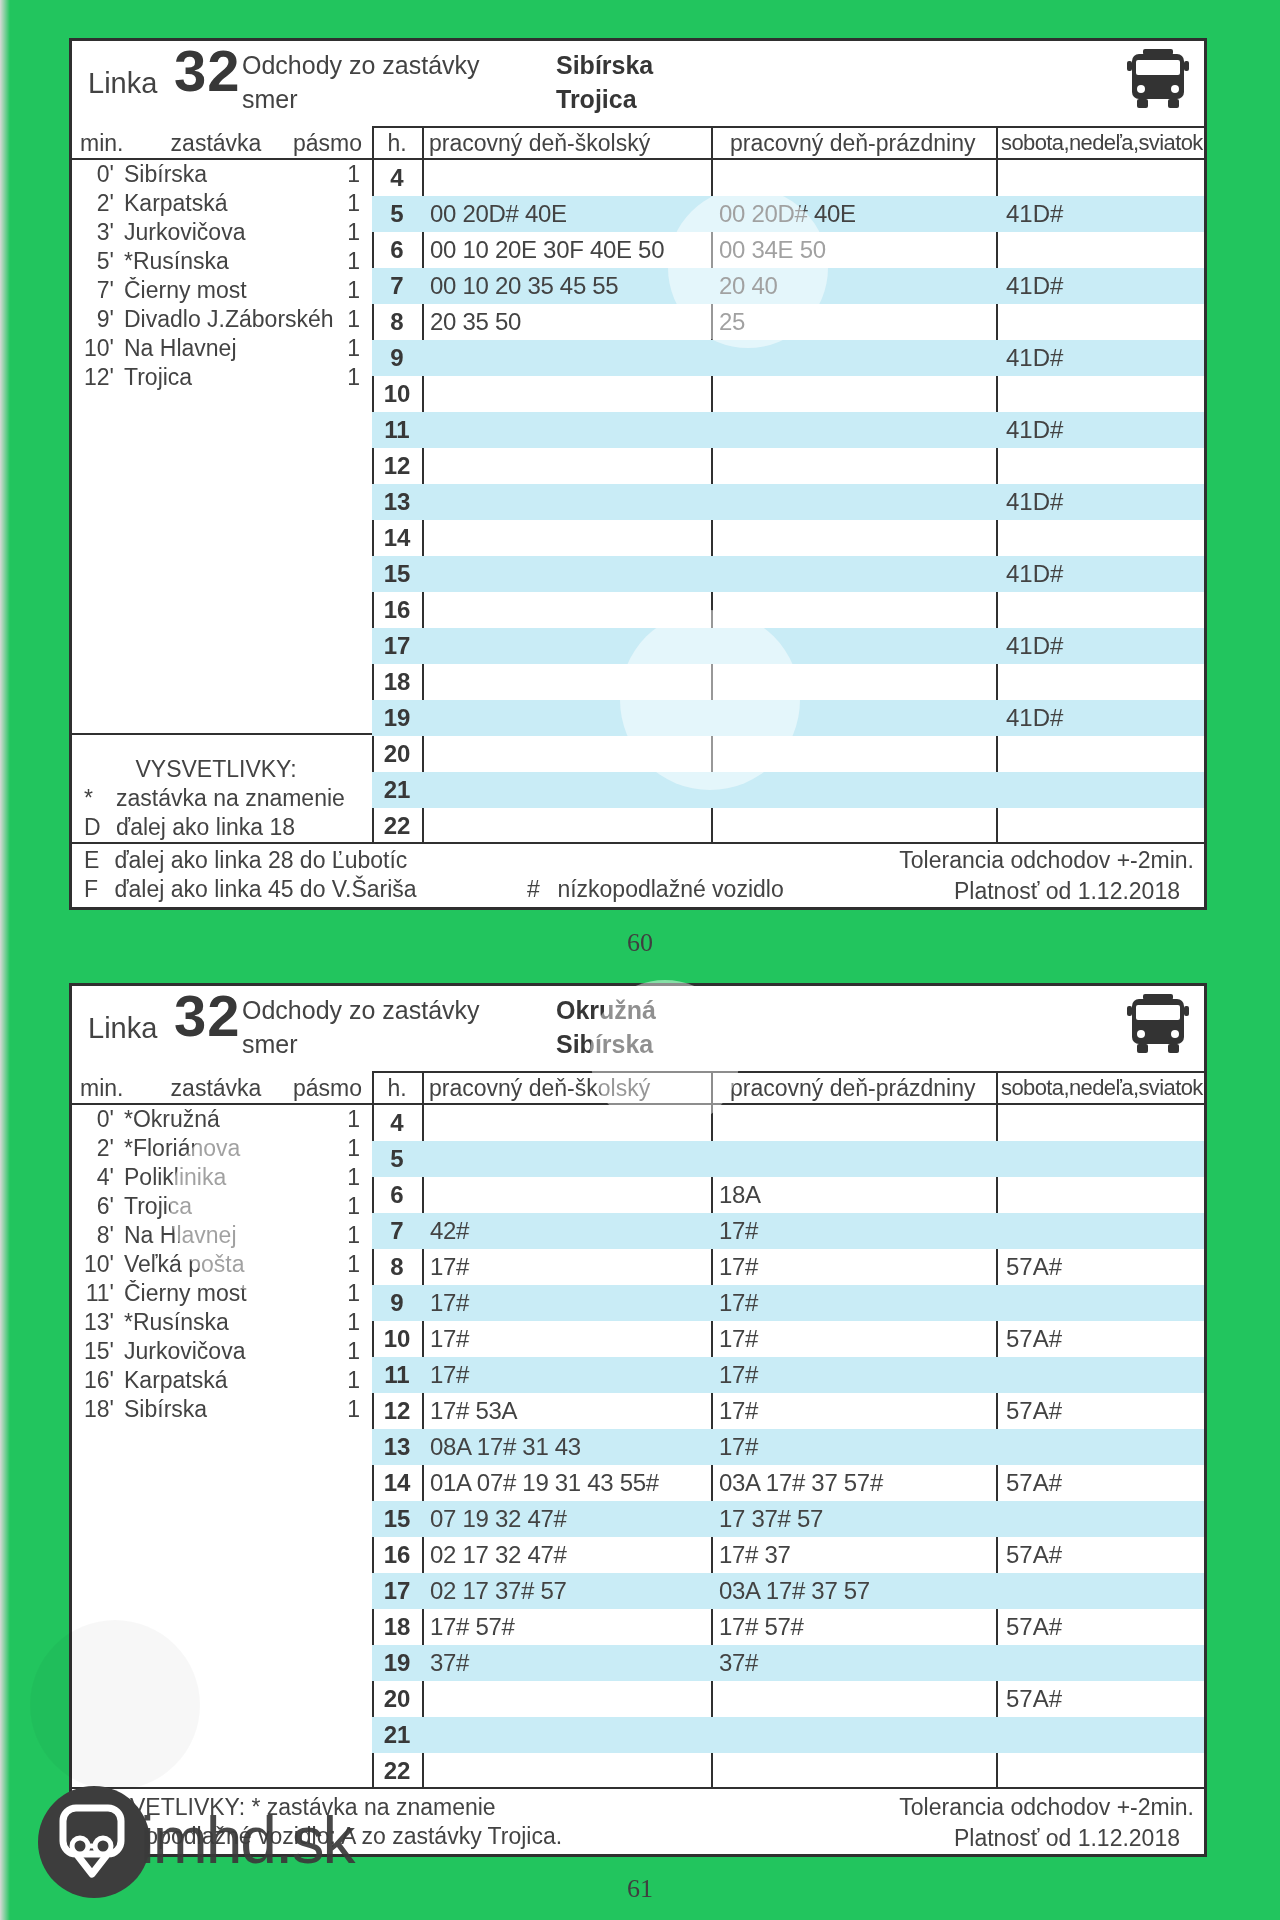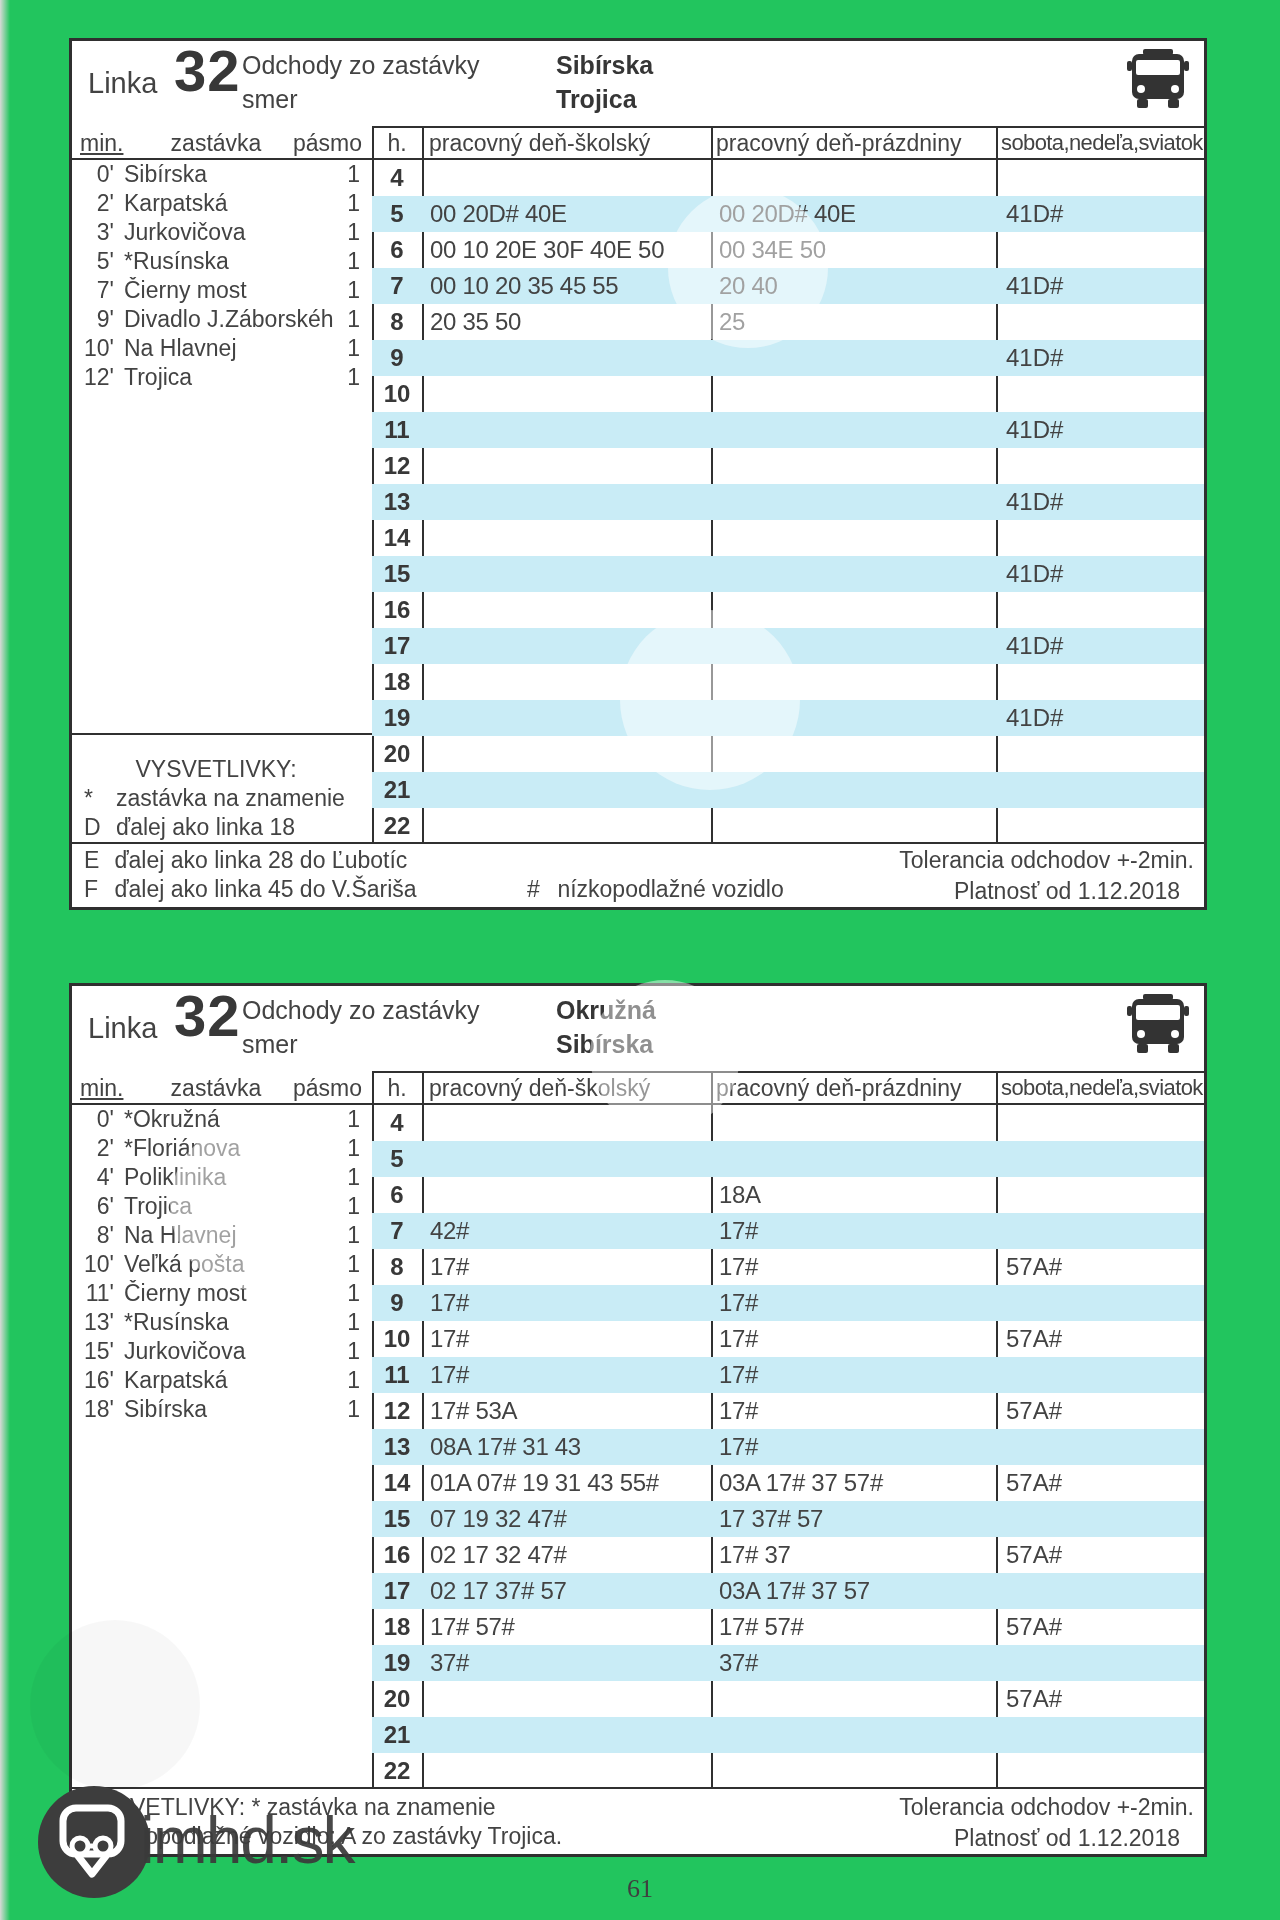--- a/index.html
+++ b/index.html
@@ -22,34 +22,34 @@
   .hdr-mid .val{font-weight:bold;color:#363636;}
   .bus-icon{position:absolute;right:14px;top:8px;width:64px;height:60px;}
 
   
   .hline,.vline{position:absolute;background:#303030;}
   .hline{height:2px;}
   .vline{width:2px;}
 
   
   .stops-head{position:absolute;left:0;top:87px;width:300px;height:30px;display:flex;align-items:center;font-size:23px;}
-  .stops-head .sh-min{margin-left:8px;width:66px;text-decoration:underline;}
+  .stops-head .sh-min{margin-left:8px;width:66px;}
   .stops-head .sh-stop{flex:1;text-align:center;}
   .stops-head .sh-zone{width:76px;text-align:right;margin-right:10px;}
   .stops{position:absolute;left:0;top:119px;width:300px;}
   .stoprow{display:flex;align-items:center;height:29px;font-size:23px;white-space:nowrap;}
   .s-min{width:36px;margin-left:6px;text-align:right;flex:none;}
   .s-name{margin-left:10px;flex:1;overflow:hidden;}
   .s-zone{width:26px;margin-right:12px;text-align:right;flex:none;}
 
   
   .sched-head{position:absolute;left:300px;top:87px;width:832px;height:30px;display:flex;align-items:center;font-size:23px;}
   .sched-head .ch-h{width:50px;text-align:center;}
   .sched-head .ch-s{width:289px;padding-left:7px;box-sizing:border-box;}
-  .sched-head .ch-p{width:285px;padding-left:5px;box-sizing:border-box;}
+  .sched-head .ch-p{width:285px;padding-left:19px;box-sizing:border-box;}
   .sched-head .ch-w{width:208px;padding-left:5px;box-sizing:border-box;letter-spacing:-0.6px;font-size:22px;}
   .rows{position:absolute;left:300px;top:119px;width:832px;}
   .srow{display:flex;height:36px;align-items:center;font-size:24px;}
   .srow.stripe{background:#c9ecf6;}
   .c-h{width:50px;text-align:center;font-weight:bold;color:#383838;flex:none;}
   .c-s{width:289px;padding-left:8px;box-sizing:border-box;flex:none;white-space:nowrap;letter-spacing:-0.3px;}
   .c-p{width:285px;padding-left:8px;box-sizing:border-box;flex:none;white-space:nowrap;letter-spacing:-0.3px;}
   .c-w{width:208px;padding-left:10px;box-sizing:border-box;flex:none;white-space:nowrap;}
 
   
@@ -340,20 +340,21 @@
       </div>
       <div class="f-item" style="left:455px;top:835px;">
         <span class="f-sym">#</span>
         <span>nízkopodlažné vozidlo</span>
       </div>
       <div class="f-right" style="top:806px;">Tolerancia odchodov +-2min.</div>
       <div class="f-right" style="top:837px;right:24px;">Platnosť od 1.12.2018</div>
     </div>
   </section>
 
+  <div class="pagenum pn-60">60</div>
 
   <section class="tt tt-1">
     <div class="inner">
       <span class="hdr-linka">Linka</span>
       <span class="hdr-lineno">32</span>
       <div class="hdr-mid">
         <span class="lbl">Odchody zo zastávky</span>
         <span class="val">Okružná</span>
         <span class="lbl">smer</span>
         <span class="val">Sibírska</span>

